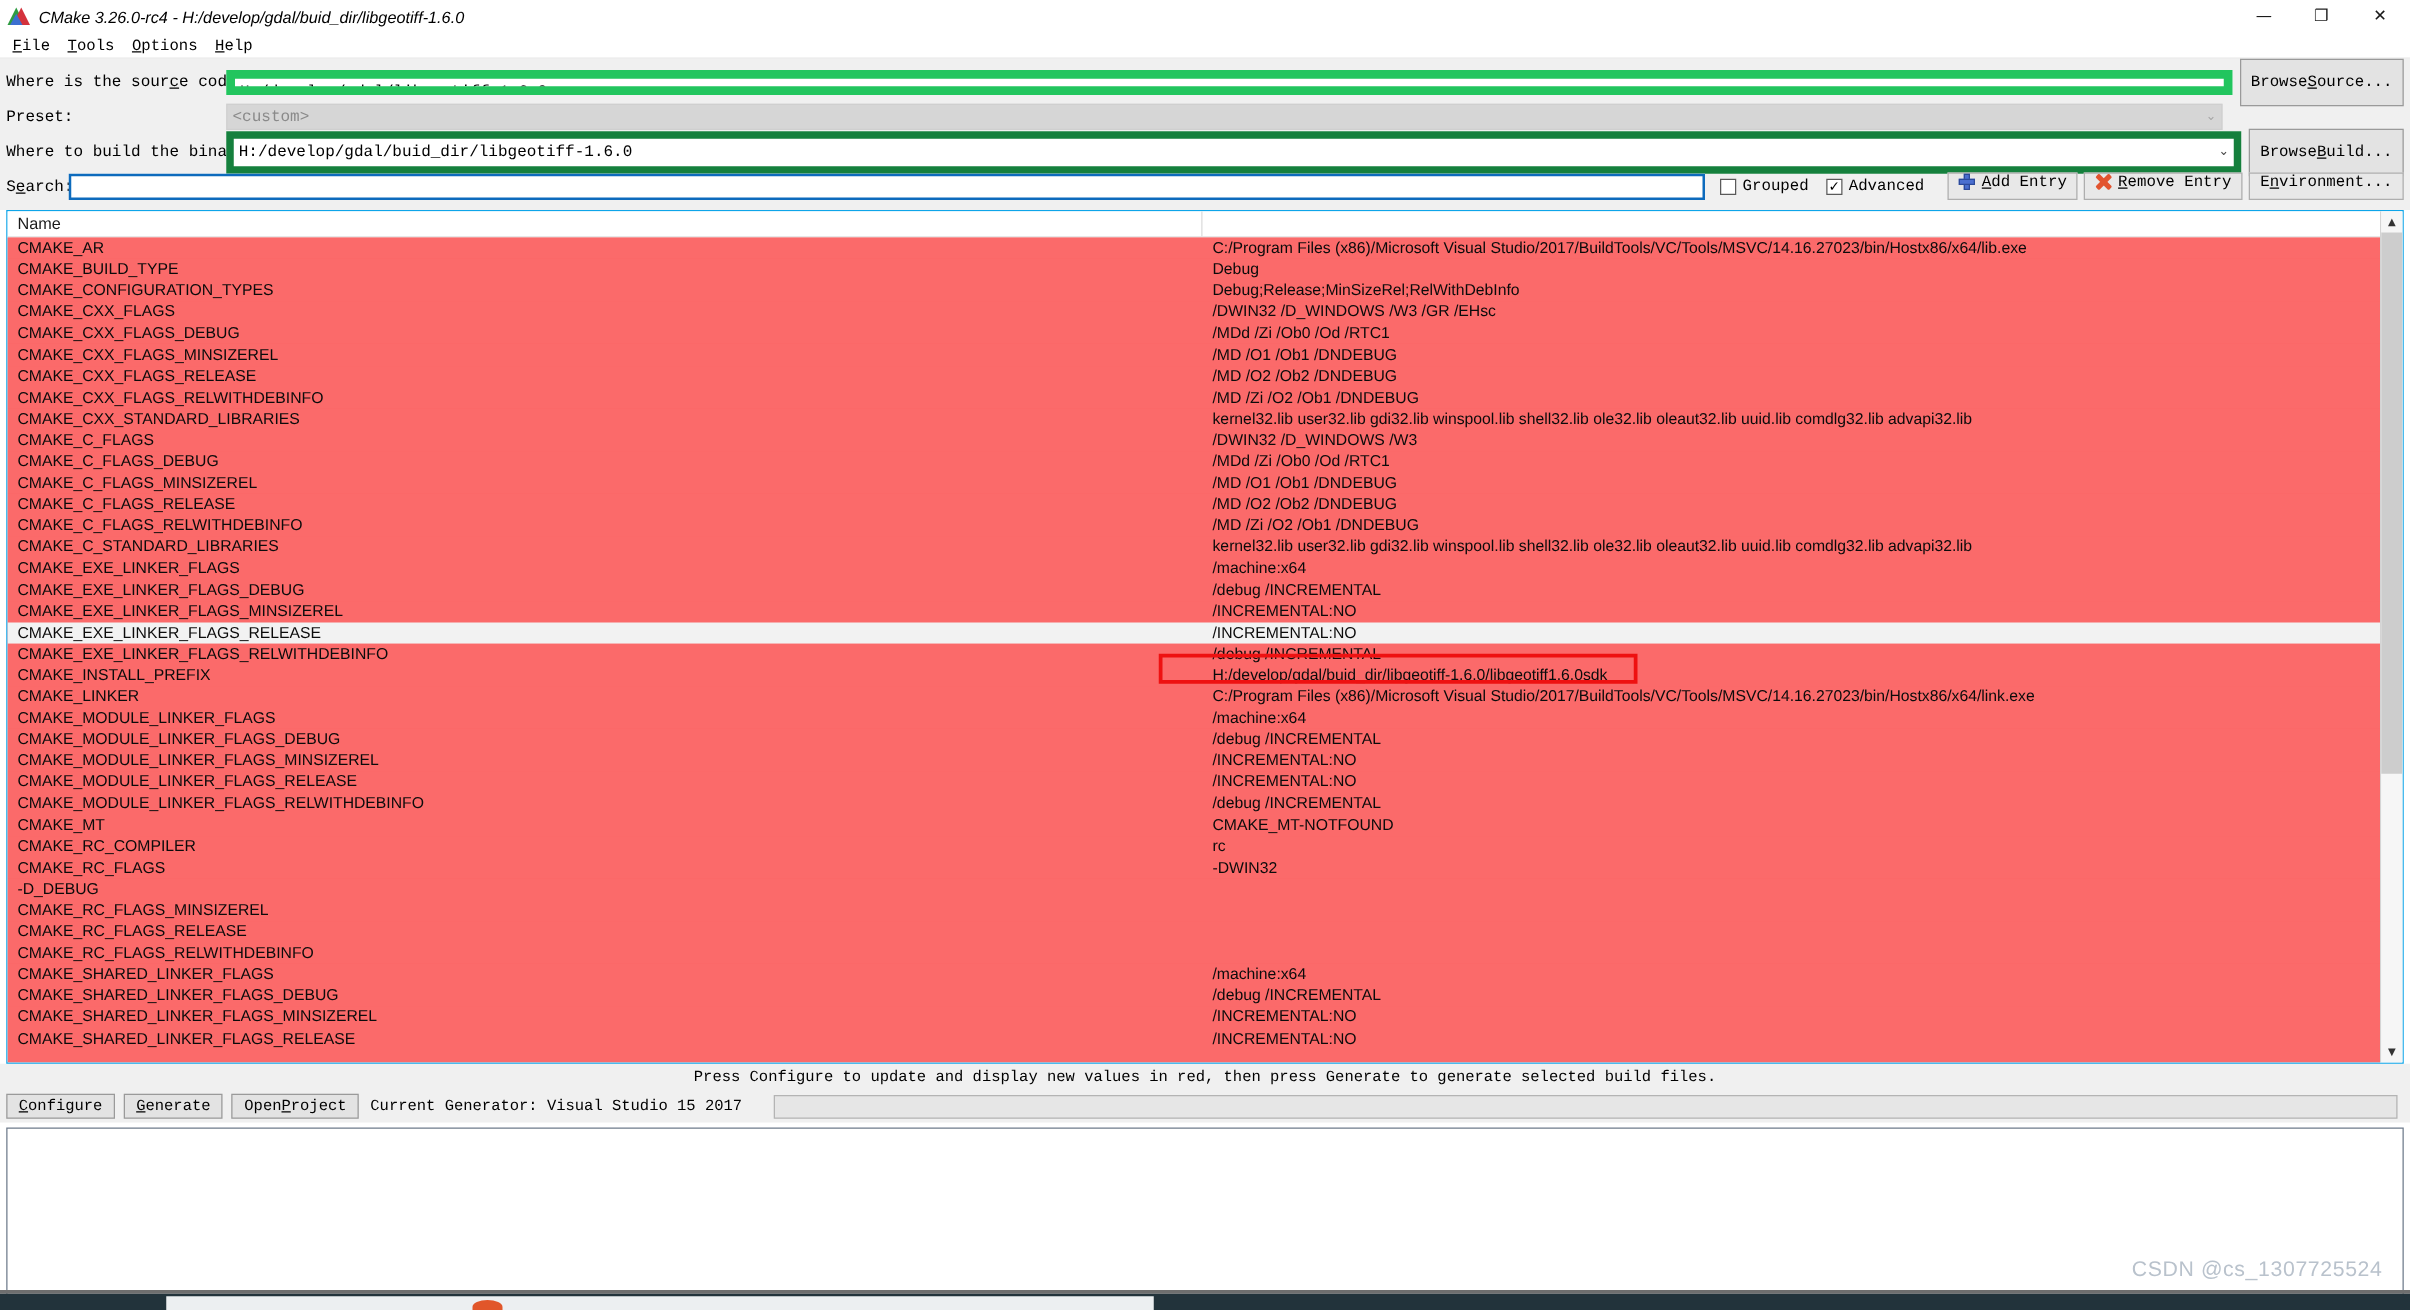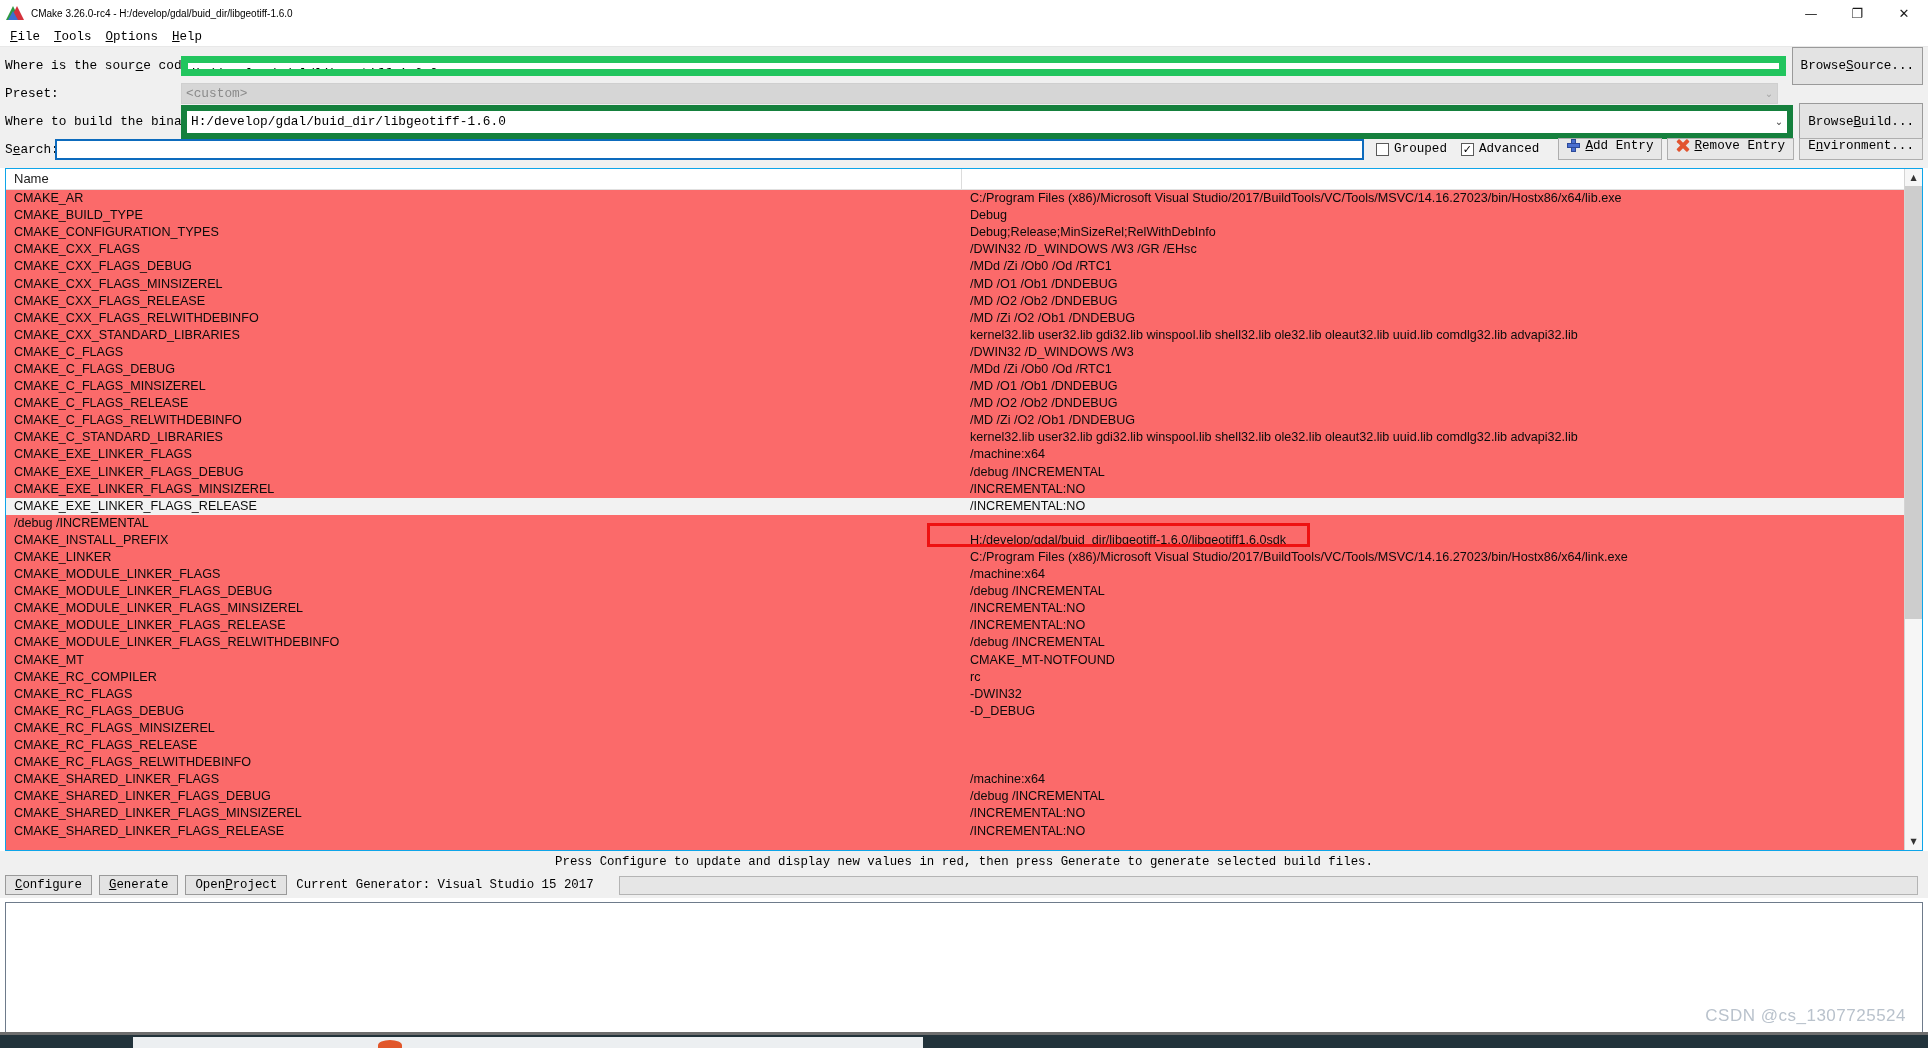--- a/index.html
+++ b/index.html
@@ -56,24 +56,25 @@
   }
   .title-icon .tri-b {
     position: absolute;
     left: 3px; top: 8px;
     width: 0; height: 0;
     border-left: 5px solid transparent;
     border-right: 5px solid transparent;
     border-bottom: 9px solid #3c6fd0;
   }
   .title-text {
-    font-size: 10px;
+    font-size: 13px;
     color: #000000;
     font-family: "Liberation Sans", sans-serif;
     white-space: nowrap;
+    font-style: italic;
   }
   .win-controls {
     position: absolute;
     right: 0; top: 0;
     height: 26px;
     display: flex;
   }
   .win-btn {
     width: 46px;
     height: 26px;
@@ -665,20 +666,21 @@
           </div>
           <div class="trow">
             <div class="td name-col">CMAKE_EXE_LINKER_FLAGS_MINSIZEREL</div>
             <div class="td value-col">/INCREMENTAL:NO</div>
           </div>
           <div class="trow selected">
             <div class="td name-col">CMAKE_EXE_LINKER_FLAGS_RELEASE</div>
             <div class="td value-col">/INCREMENTAL:NO</div>
           </div>
           <div class="trow">
+            <div class="td name-col">CMAKE_EXE_LINKER_FLAGS_RELWITHDEBINFO</div>
             <div class="td value-col">/debug /INCREMENTAL</div>
           </div>
           <div class="trow">
             <div class="td name-col">CMAKE_INSTALL_PREFIX</div>
             <div class="td value-col">H:/develop/gdal/buid_dir/libgeotiff-1.6.0/libgeotiff1.6.0sdk</div>
           </div>
           <div class="trow">
             <div class="td name-col">CMAKE_LINKER</div>
             <div class="td value-col">C:/Program Files (x86)/Microsoft Visual Studio/2017/BuildTools/VC/Tools/MSVC/14.16.27023/bin/Hostx86/x64/link.exe</div>
           </div>
@@ -708,21 +710,20 @@
           </div>
           <div class="trow">
             <div class="td name-col">CMAKE_RC_COMPILER</div>
             <div class="td value-col">rc</div>
           </div>
           <div class="trow">
             <div class="td name-col">CMAKE_RC_FLAGS</div>
             <div class="td value-col">-DWIN32</div>
           </div>
           <div class="trow">
-            <div class="td name-col">CMAKE_RC_FLAGS_DEBUG</div>
             <div class="td value-col">-D_DEBUG</div>
           </div>
           <div class="trow">
             <div class="td name-col">CMAKE_RC_FLAGS_MINSIZEREL</div>
             <div class="td value-col"></div>
           </div>
           <div class="trow">
             <div class="td name-col">CMAKE_RC_FLAGS_RELEASE</div>
             <div class="td value-col"></div>
           </div>

